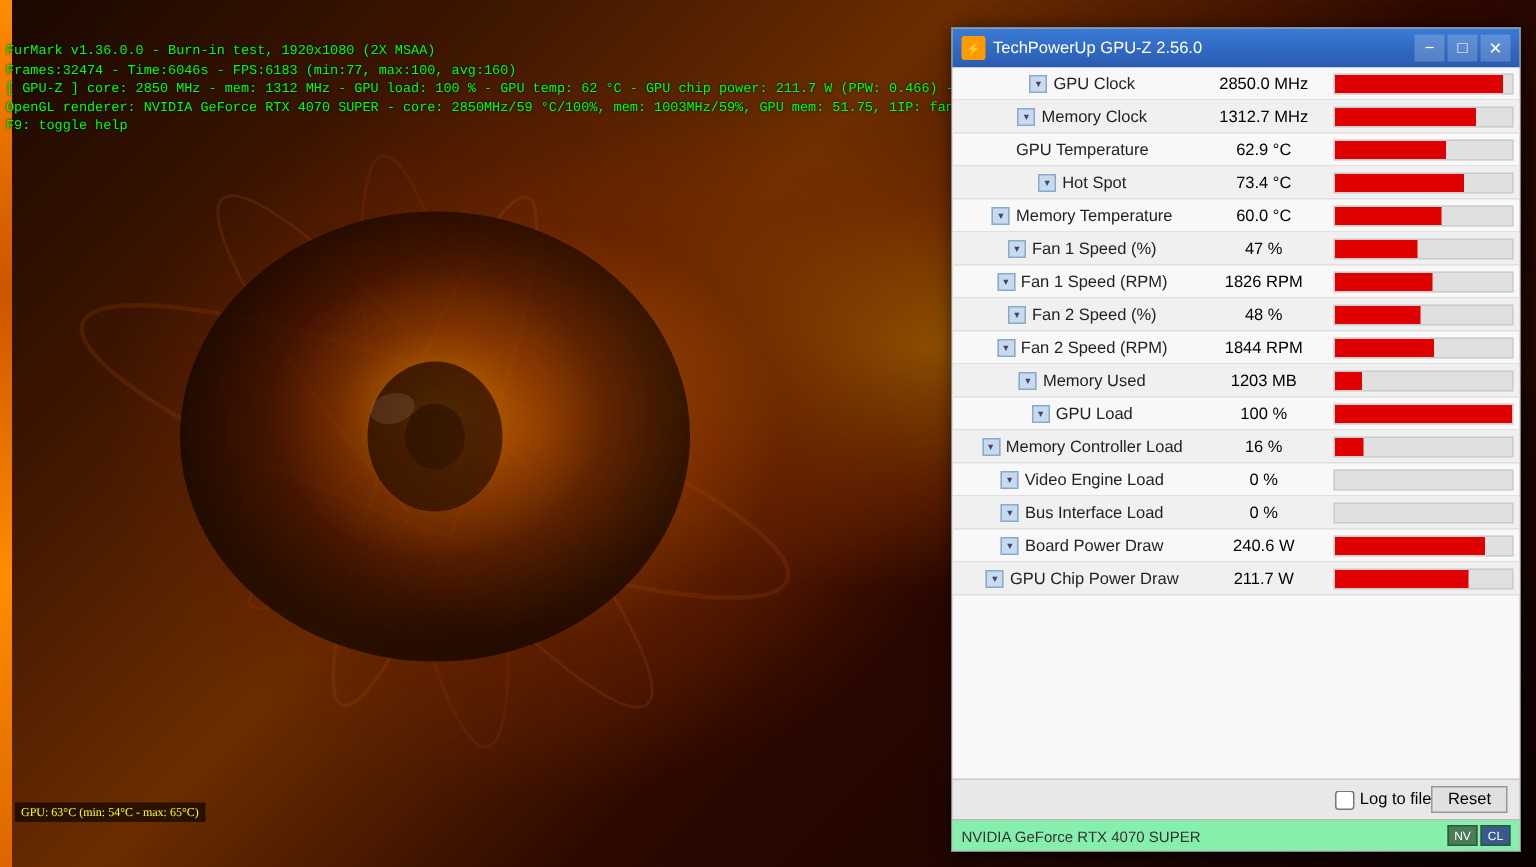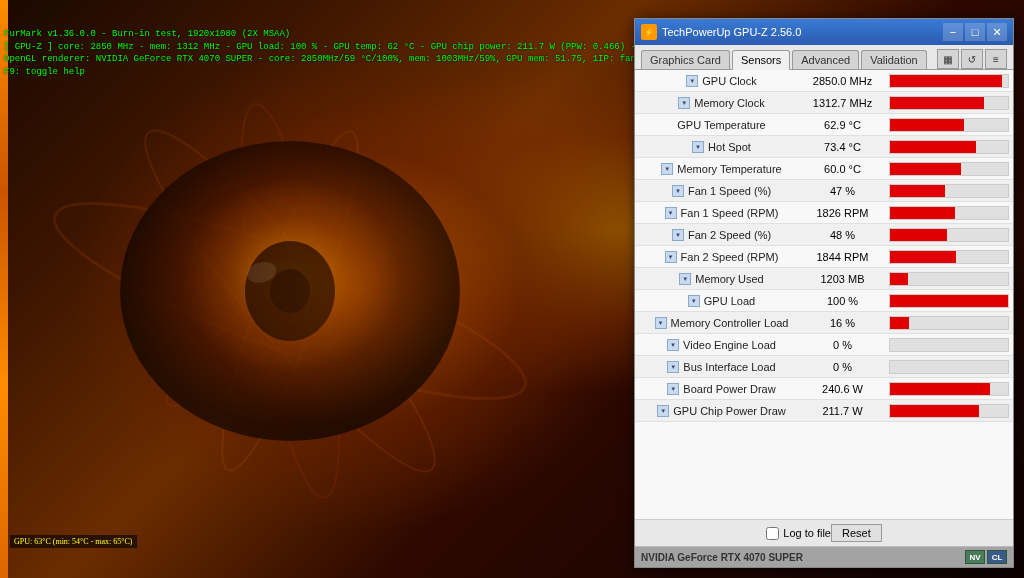--- a/index.html
+++ b/index.html
@@ -271,38 +271,37 @@
     .sensor-bar {
       height: 100%;
       background: #e00000;
       position: absolute;
       left: 0; top: 0;
     }
 
     .gpuz-footer {
       display: flex;
       align-items: center;
-      justify-content: center;
+      justify-content: flex-end;
       padding: 4px 8px;
       background: #e8e8e8;
       border-top: 1px solid #ccc;
       flex-shrink: 0;
     }
 
     .gpuz-statusbar {
       padding: 3px 6px;
-      background: #a3a3a3;
+      background: #86efac;
       border-top: 1px solid #bbb;
       font-size: 10px;
       color: #333;
       flex-shrink: 0;
       display: flex;
-      align-items: center;
+      align-items: flex-end;
       justify-content: space-between;
-      font-weight: bold;
     }
 
     .gpuz-statusbar-right {
       display: flex;
       gap: 2px;
     }
 
     .status-icon {
       width: 20px;
       height: 14px;
@@ -387,20 +386,21 @@
       <button class="titlebar-btn">−</button>
       <button class="titlebar-btn">□</button>
       <button class="titlebar-btn close">✕</button>
     </div>
   </div>
 
   <div class="furmark-content">
 
     <div class="furmark-hud">
       <div>FurMark v1.36.0.0 - Burn-in test, 1920x1080 (2X MSAA)</div>
+      <div>Frames:32474 - Time:6046s - FPS:6183 (min:77, max:100, avg:160)</div>
       <div>[ GPU-Z ] core: 2850 MHz - mem: 1312 MHz - GPU load: 100 % - GPU temp: 62 °C - GPU chip power: 211.7 W (PPW: 0.466) - Board power: 246.6 W (PPW: 0.673) - GPU voltage: 1.095 V</div>
       <div>OpenGL renderer: NVIDIA GeForce RTX 4070 SUPER - core: 2850MHz/59 °C/100%, mem: 1003MHz/59%, GPU mem: 51.75, 1IP: fan, 1PL, 2IP: fan, CUv: 5022</div>
       <div>F9: toggle help</div>
     </div>
 
     <svg style="position:absolute;top:0;left:0;width:580px;height:100%;opacity:0.6;" viewBox="0 0 580 554">
 
       <g transform="translate(290,277)">
         <ellipse cx="0" cy="0" rx="250" ry="50" fill="none" stroke="rgba(180,80,0,0.3)" stroke-width="3" transform="rotate(20)"></ellipse>
         <ellipse cx="0" cy="0" rx="220" ry="40" fill="none" stroke="rgba(200,100,0,0.25)" stroke-width="2" transform="rotate(50)"></ellipse>
@@ -440,30 +440,20 @@
       <div class="gpuz-titlebar-icon">⚡</div>
       <span>TechPowerUp GPU-Z 2.56.0</span>
     </div>
     <div class="gpuz-win-controls">
       <button class="gpuz-win-btn">−</button>
       <button class="gpuz-win-btn">□</button>
       <button class="gpuz-win-btn close">✕</button>
     </div>
   </div>
 
-  <div class="gpuz-tabs">
-    <div class="gpuz-tab">Graphics Card</div>
-    <div class="gpuz-tab active">Sensors</div>
-    <div class="gpuz-tab">Advanced</div>
-    <div class="gpuz-tab">Validation</div>
-    <div style="flex:1"></div>
-    <div class="gpuz-toolbar-btn">▦</div>
-    <div class="gpuz-toolbar-btn">↺</div>
-    <div class="gpuz-toolbar-btn">≡</div>
-  </div>
 
   <div class="gpuz-sensors">
   <div class="sensor-row">
         <div class="sensor-name">
           <div class="sensor-dropdown">▾</div>
           <span>GPU Clock</span>
         </div>
         <div class="sensor-value">2850.0 MHz</div>
         <div class="sensor-bar-container">
           <div class="sensor-bar" style="width: 95%;"></div>

